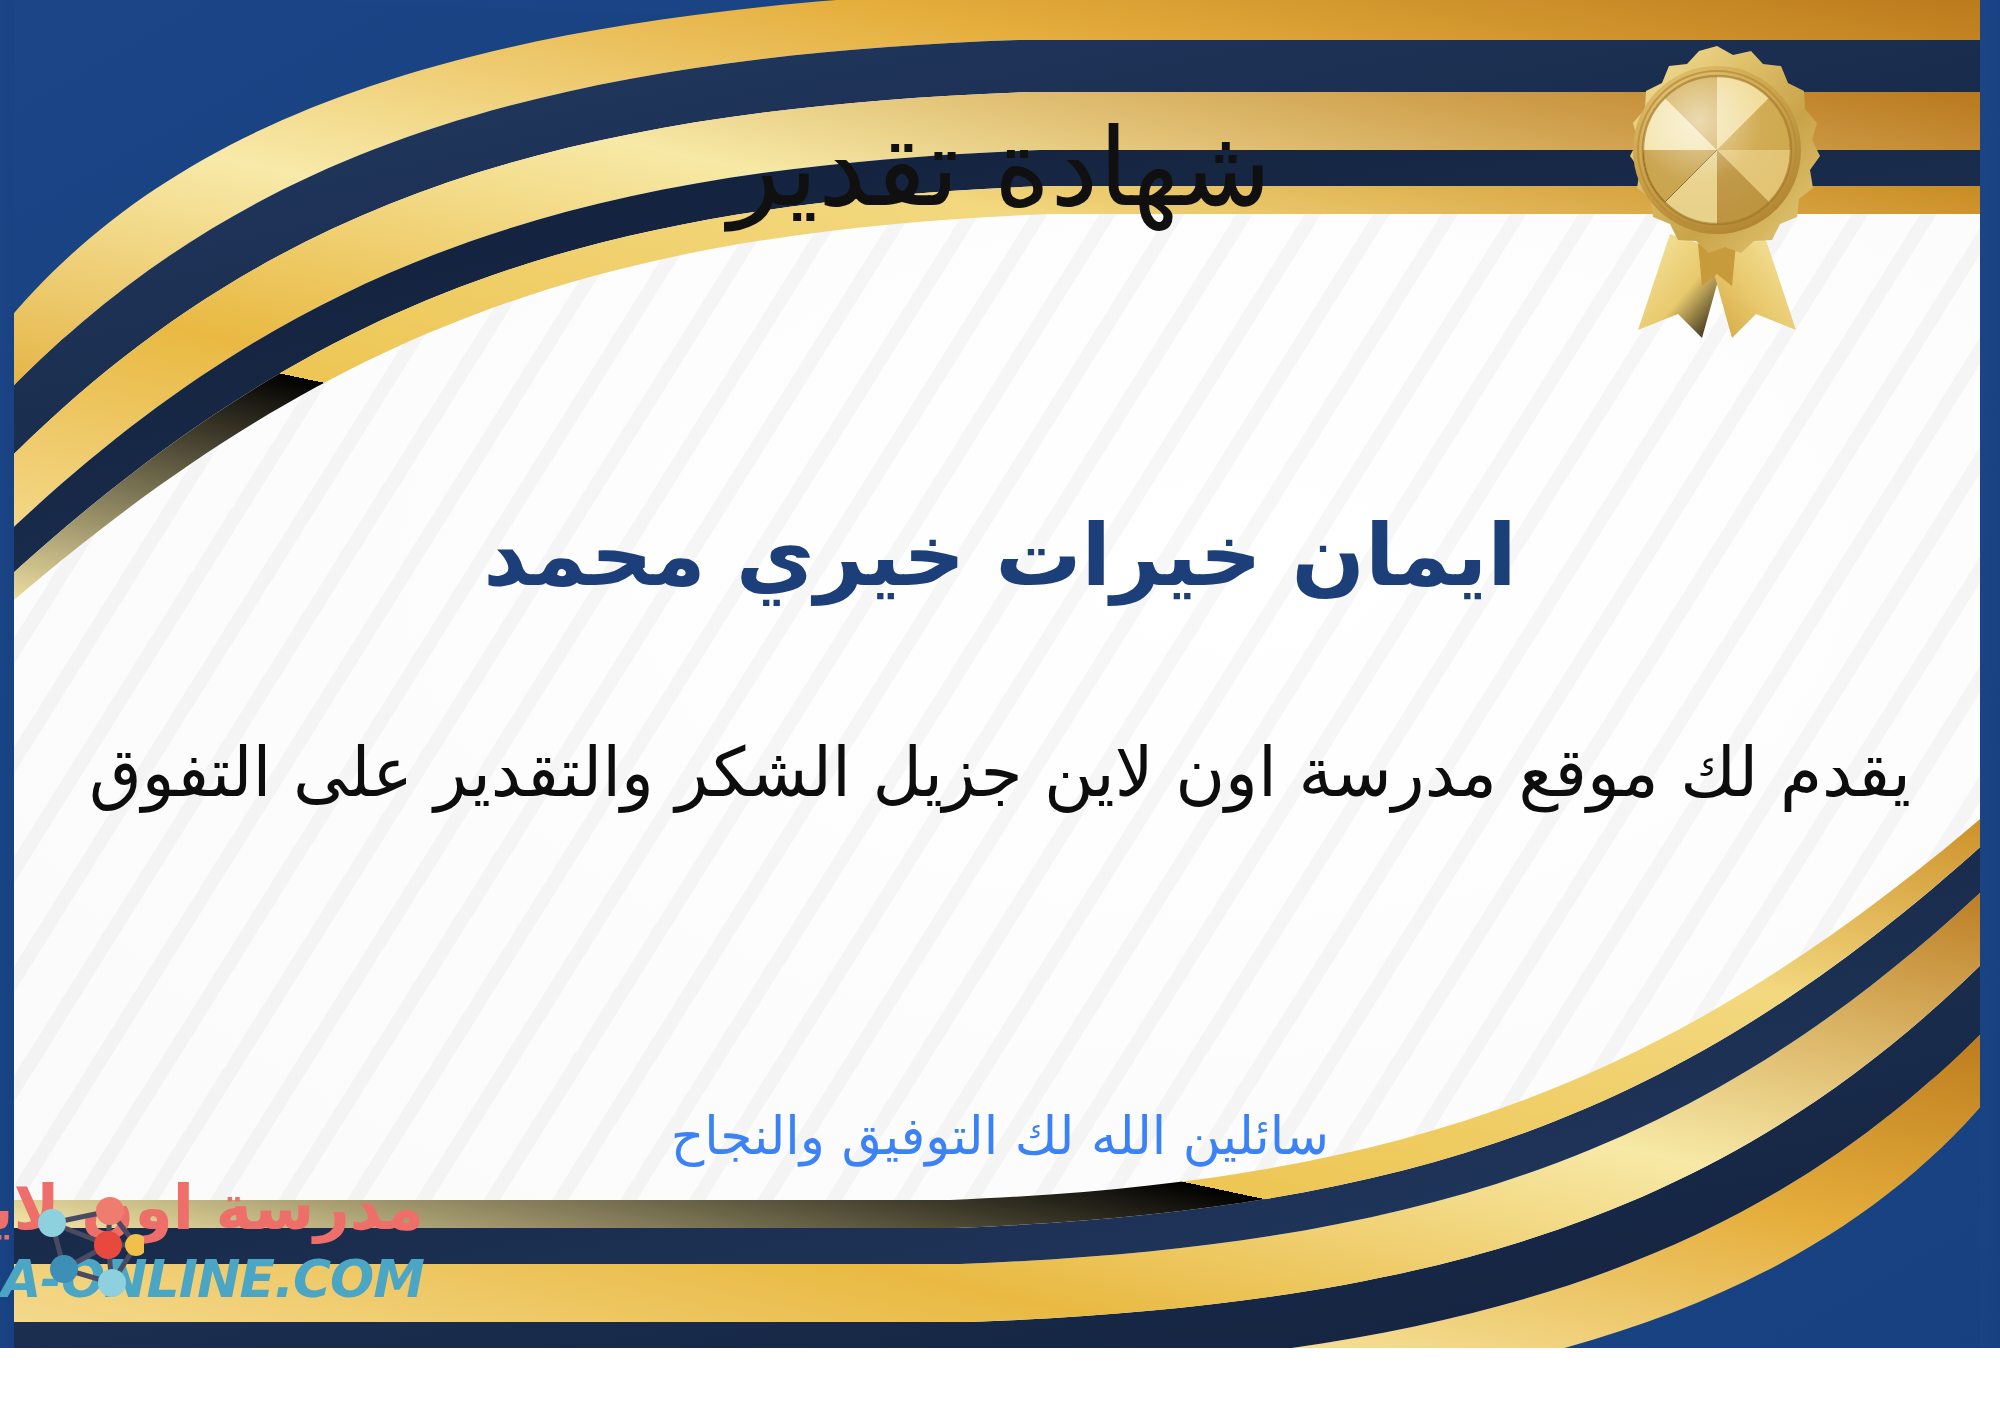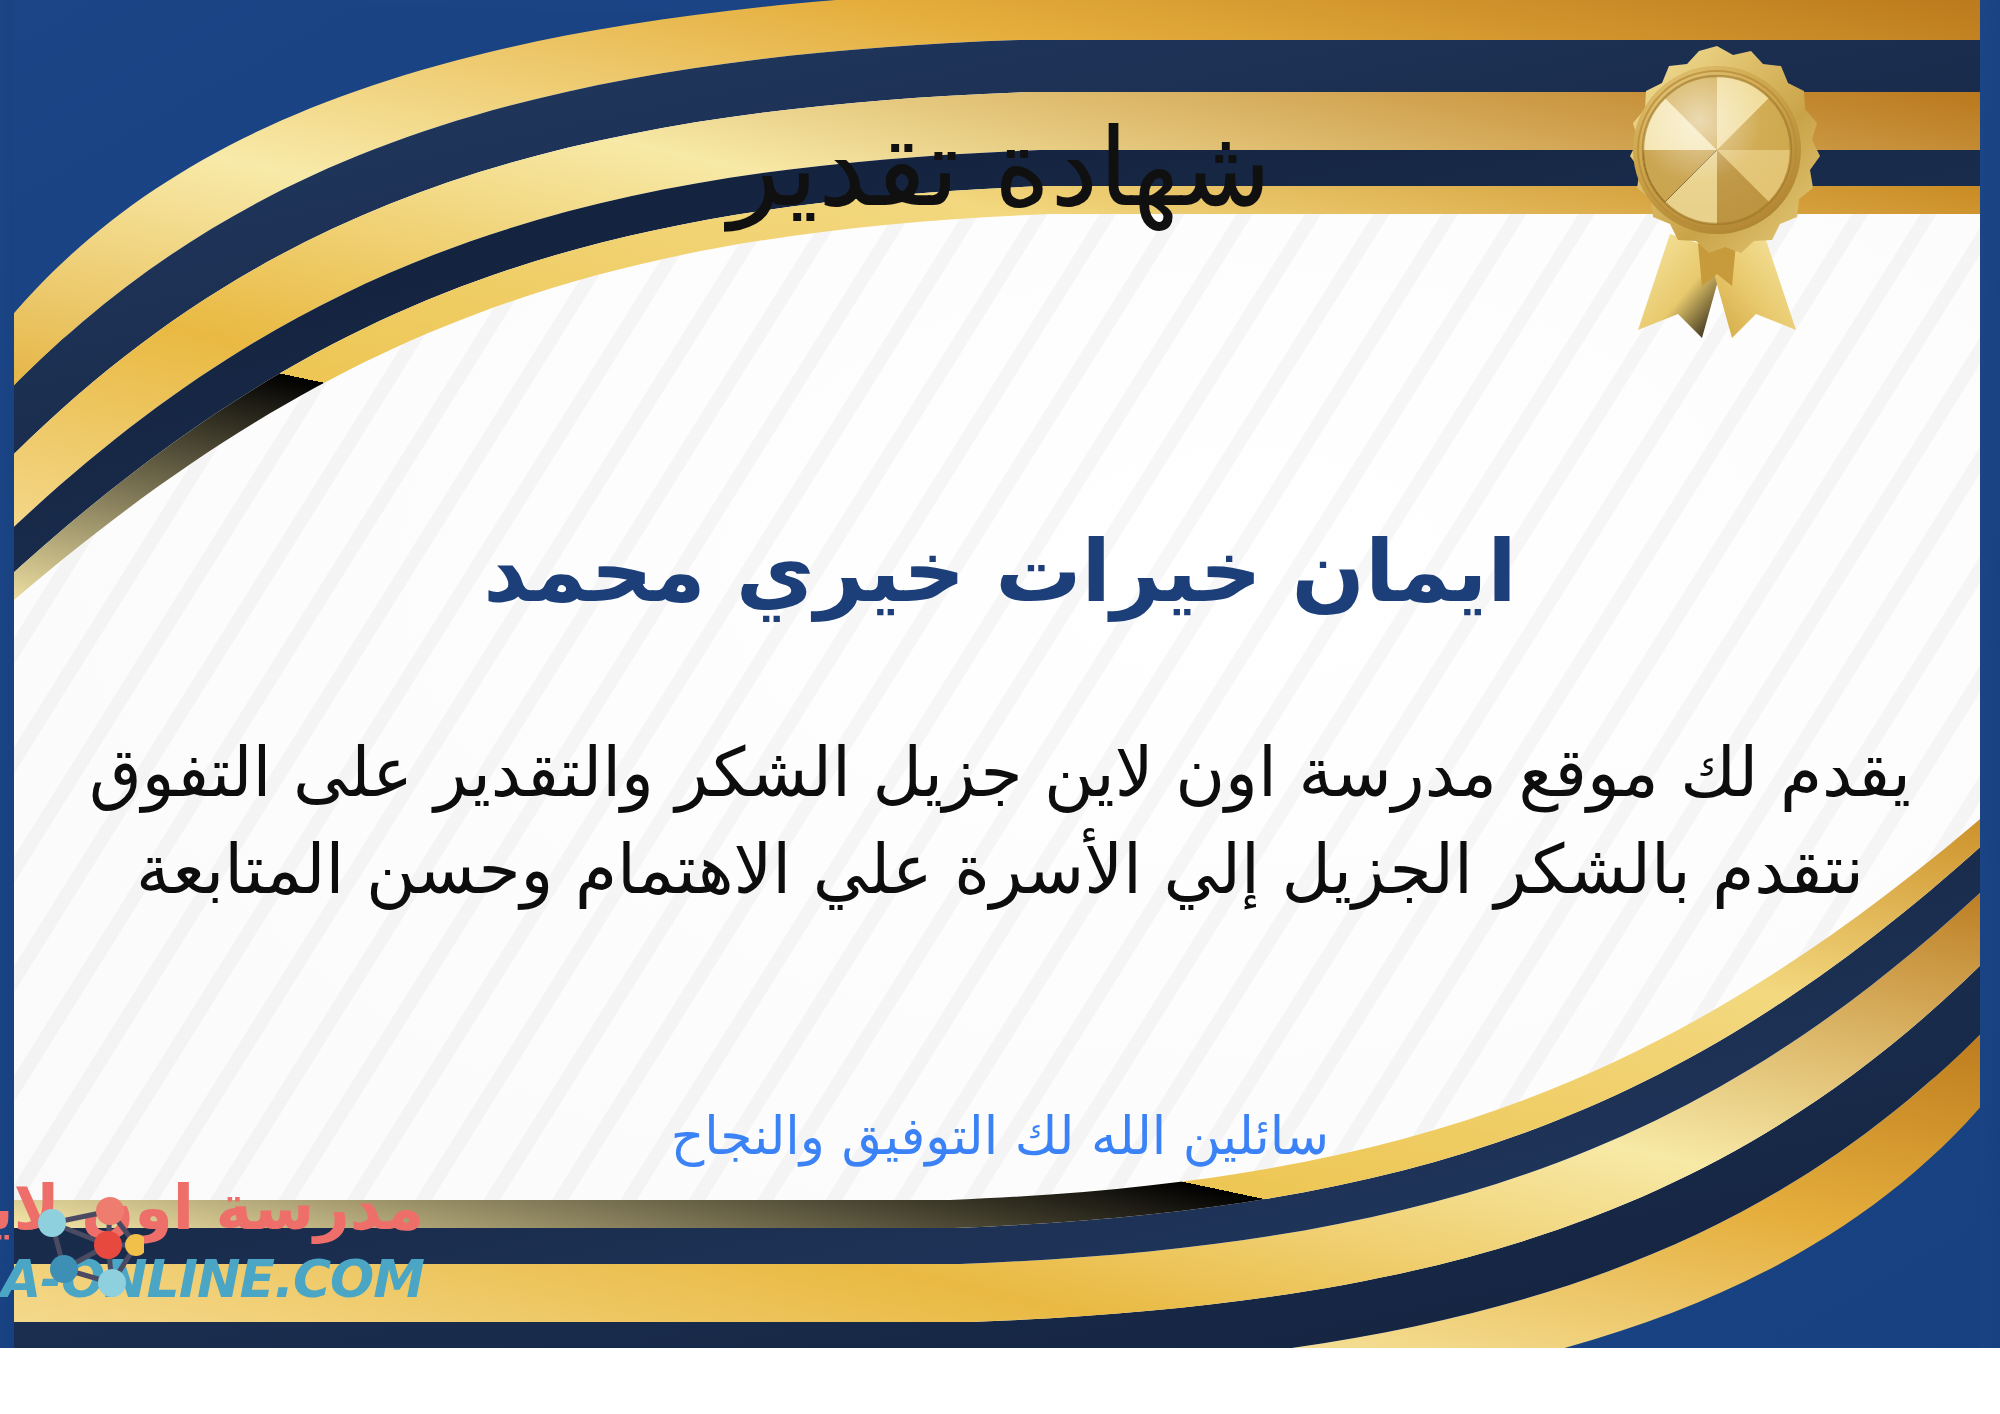--- a/index.html
+++ b/index.html
@@ -51,21 +51,21 @@
     top:108px;left:0;right:0;
     font-size:108px;
     line-height:1.12;
     font-weight:400;
     color:#101010;
     letter-spacing:0px;
     text-align:center;
   }
   .student-name{
     position:absolute;
-    top:520px;left:0;right:0;
+    top:504px;left:0;right:0;
     font-size:86px;
     line-height:1.2;
     font-weight:700;
     color:#1d3f79;
   }
   .body-block{
     position:absolute;
     top:725px;left:58px;right:58px;
     font-size:68px;
     line-height:1.42;
@@ -277,21 +277,20 @@
   </svg>
 
   <div class="content">
 
     <div class="title">شهادة تقدير</div>
 
     <div class="student-name">ايمان خيرات خيري محمد</div>
 
     <div class="body-block">
       <span class="ln">يقدم لك موقع مدرسة اون لاين جزيل الشكر  والتقدير على التفوق</span>
-      <span class="ln">نتقدم  بالشكر الجزيل إلي الأسرة علي الاهتمام وحسن المتابعة</span>
     </div>
 
     <div class="closing">سائلين الله لك التوفيق  والنجاح</div>
   </div>
 
   <div class="logo">
     <div class="logo-ar">مدرسة اون لاين</div>
     <div class="logo-en">MADRSA-ONLINE.COM</div>
     <svg class="logo-net" viewBox="0 0 120 120" xmlns="http://www.w3.org/2000/svg">
       <g stroke="#4a4a63" stroke-width="5" stroke-linecap="round">

